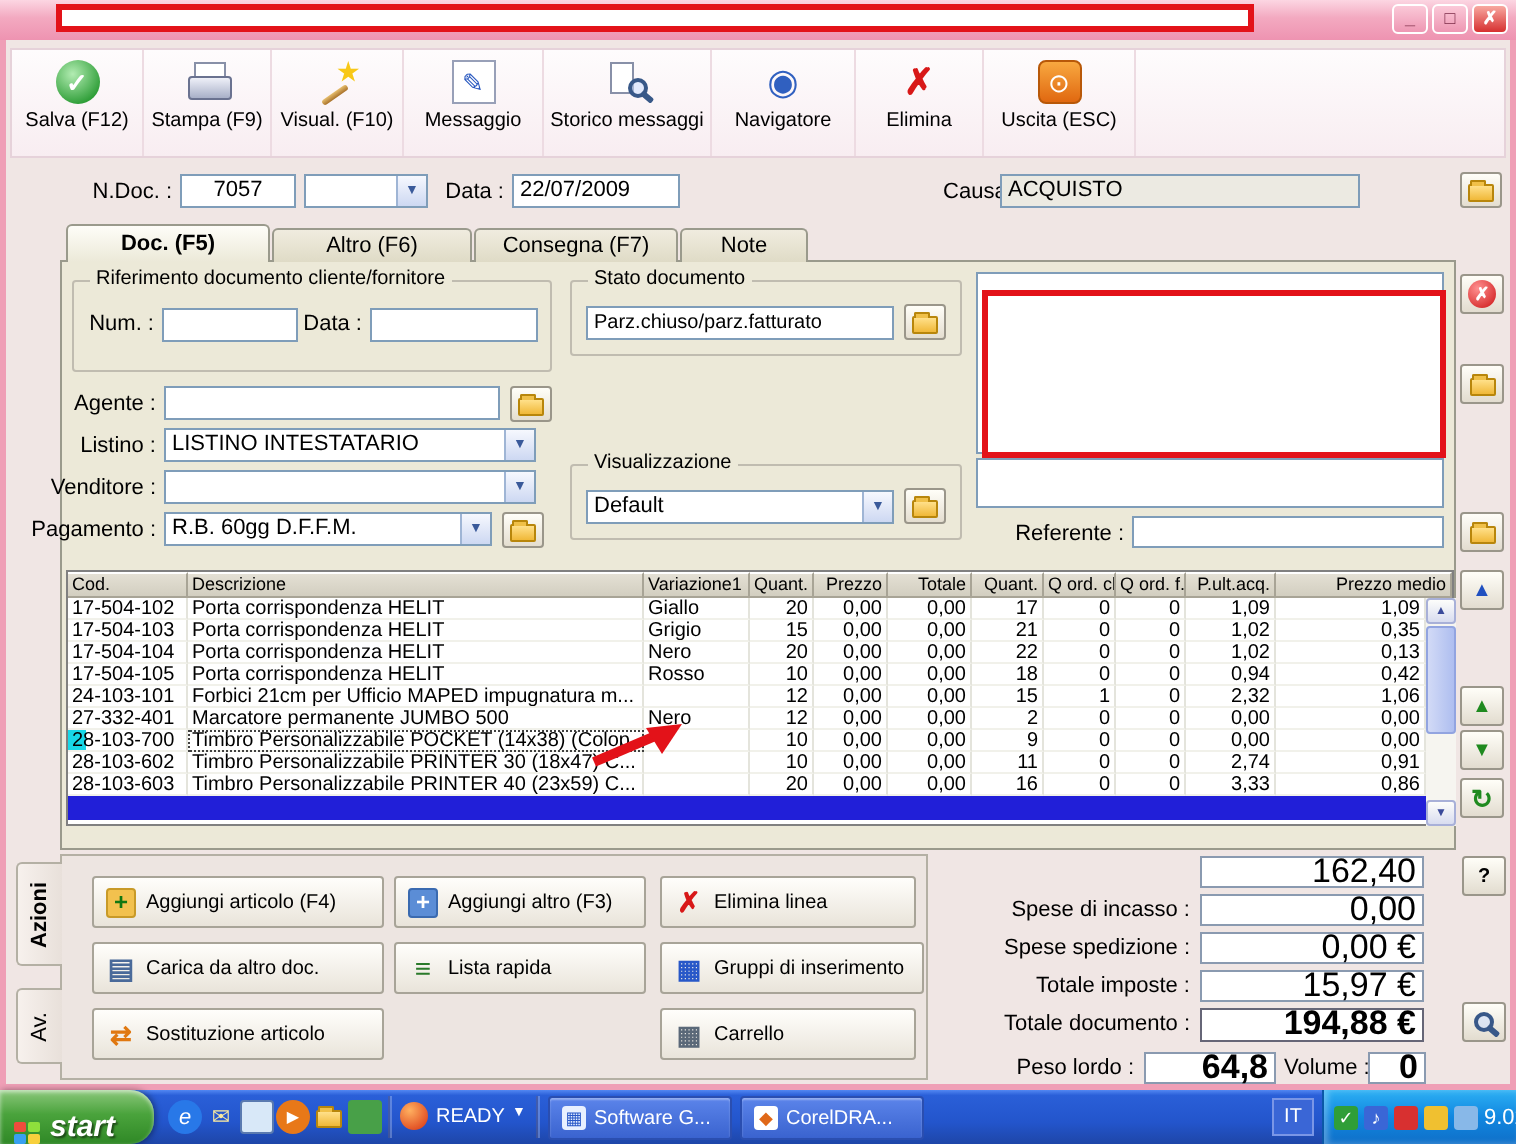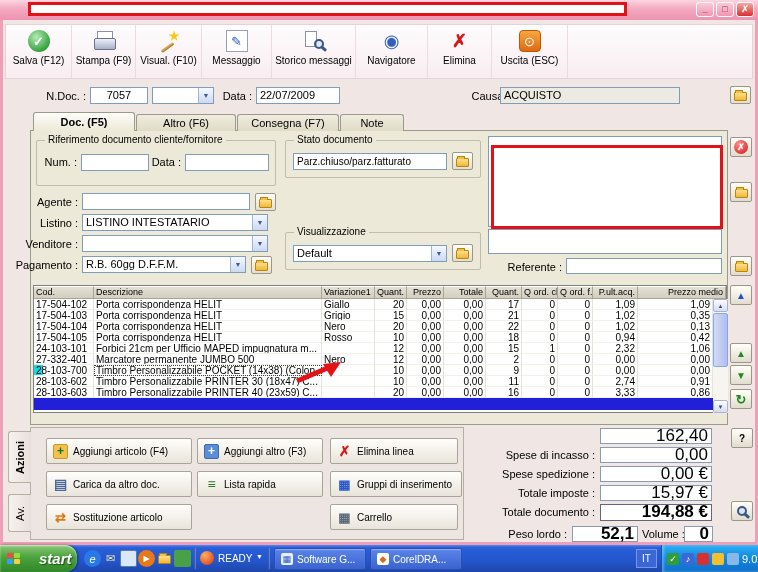--- a/index.html
+++ b/index.html
@@ -84,21 +84,21 @@
 .ai-list{color:#2a7a2a;font-size:14px}
 .ai-group{color:#2858c8;font-size:13px}
 .ai-swap{color:#e07810;font-size:13px}
 .ai-cart{color:#5a6878;font-size:13px}
 
 .tot-lbl{position:absolute;font-size:11px;text-align:right;white-space:nowrap;z-index:3}
 .tot-val{position:absolute;background:#fff;border:1px solid #8a9ab0;font-size:17px;line-height:14px;text-align:right;padding:0 3px;height:16px;z-index:3}
 .bold{font-weight:bold}
 
 .taskbar{position:absolute;left:0;top:545px;width:758px;height:27px;background:linear-gradient(#5287f2 0%,#2a5fd8 10%,#2355cc 60%,#1e46a8 100%);z-index:30}
-.startbtn{position:absolute;left:0;top:0;height:27px;width:77px;border-radius:0 12px 12px 0;background:linear-gradient(#8cc87c 0%,#4aa33c 45%,#2f8826 100%);box-shadow:inset 0 1px 2px rgba(255,255,255,.6),1px 0 3px rgba(0,0,0,.4);display:flex;align-items:center;gap:19px;padding-left:7px;color:#fff;font-style:italic;font-weight:bold;font-size:15px;text-shadow:1px 1px 1px rgba(0,0,0,.5)}
+.startbtn{position:absolute;left:0;top:0;height:27px;width:77px;border-radius:0 12px 12px 0;background:linear-gradient(#8cc87c 0%,#4aa33c 45%,#2f8826 100%);box-shadow:inset 0 1px 2px rgba(255,255,255,.6),1px 0 3px rgba(0,0,0,.4);display:flex;align-items:flex-end;gap:5px;padding-left:7px;color:#fff;font-style:italic;font-weight:bold;font-size:15px;text-shadow:1px 1px 1px rgba(0,0,0,.5)}
 .flag{display:grid;grid-template-columns:6px 6px;gap:1px}
 .flag i{width:6px;height:5px;border-radius:1px;display:block}
 .f1{background:#ee4c3c}.f2{background:#8ee03c}.f3{background:#38a0f0}.f4{background:#f8d03c}
 .ql{position:absolute;top:5px;width:17px;height:17px;border-radius:2px;font-size:11px;display:flex;align-items:center;justify-content:center;color:#fff}
 .tdiv{position:absolute;top:3px;width:2px;height:21px;background:rgba(255,255,255,.25);border-left:1px solid rgba(0,0,60,.3)}
 .ready-lbl{position:absolute;font-size:10px;color:#fff;top:8px}
 .task{position:absolute;top:3px;height:22px;border-radius:2px;background:linear-gradient(#5b84ea,#3a63cf);border:1px solid #2a4eb0;box-shadow:inset 0 1px 1px rgba(255,255,255,.35);color:#fff;font-size:10px;display:flex;align-items:center;gap:4px;padding:0 6px;white-space:nowrap;overflow:hidden}
 .task-ico{width:12px;height:12px;border-radius:2px;display:flex;align-items:center;justify-content:center;font-size:9px;flex:none}
 .lang{position:absolute;left:636px;top:4px;width:21px;height:19px;background:#3a66d6;border:1px solid #7a96e6;color:#fff;font-size:10px;display:flex;align-items:center;justify-content:center}
 .tray{position:absolute;right:0;top:0;height:27px;width:97px;background:linear-gradient(#2db0f4 0%,#1187e0 50%,#0f6fc8 100%);border-left:1px solid #0a58a8;box-shadow:inset 2px 0 3px rgba(255,255,255,.3);display:flex;align-items:center;gap:3px;padding-left:5px}
@@ -456,21 +456,21 @@
   <div class="tot-val" style="left:600px;top:428px;width:112px">162,40</div>
   <span class="tot-lbl" style="left:440px;top:449px;width:155px">Spese di incasso :</span>
   <div class="tot-val" style="left:600px;top:447px;width:112px">0,00</div>
   <span class="tot-lbl" style="left:440px;top:468px;width:155px">Spese spedizione :</span>
   <div class="tot-val" style="left:600px;top:466px;width:112px">0,00 €</div>
   <span class="tot-lbl" style="left:440px;top:487px;width:155px">Totale imposte :</span>
   <div class="tot-val" style="left:600px;top:485px;width:112px">15,97 €</div>
   <span class="tot-lbl" style="left:440px;top:506px;width:155px">Totale documento :</span>
   <div class="tot-val bold" style="left:600px;top:504px;width:112px;height:17px;border-color:#667">194,88 €</div>
   <span class="tot-lbl" style="left:495px;top:528px;width:72px">Peso lordo :</span>
-  <div class="tot-val bold" style="left:572px;top:526px;width:66px">52,1</div>
+  <div class="tot-val bold" style="left:572px;top:526px;width:66px">64,8</div>
   <span class="tot-lbl" style="left:642px;top:528px;width:38px">Volume :</span>
   <div class="tot-val bold" style="left:684px;top:526px;width:29px">0</div>
 
   <div class="taskbar">
     <div class="startbtn">
       <span class="flag">
           <i class="f1"></i>
           <i class="f2"></i>
           <i class="f3"></i>
           <i class="f4"></i>

